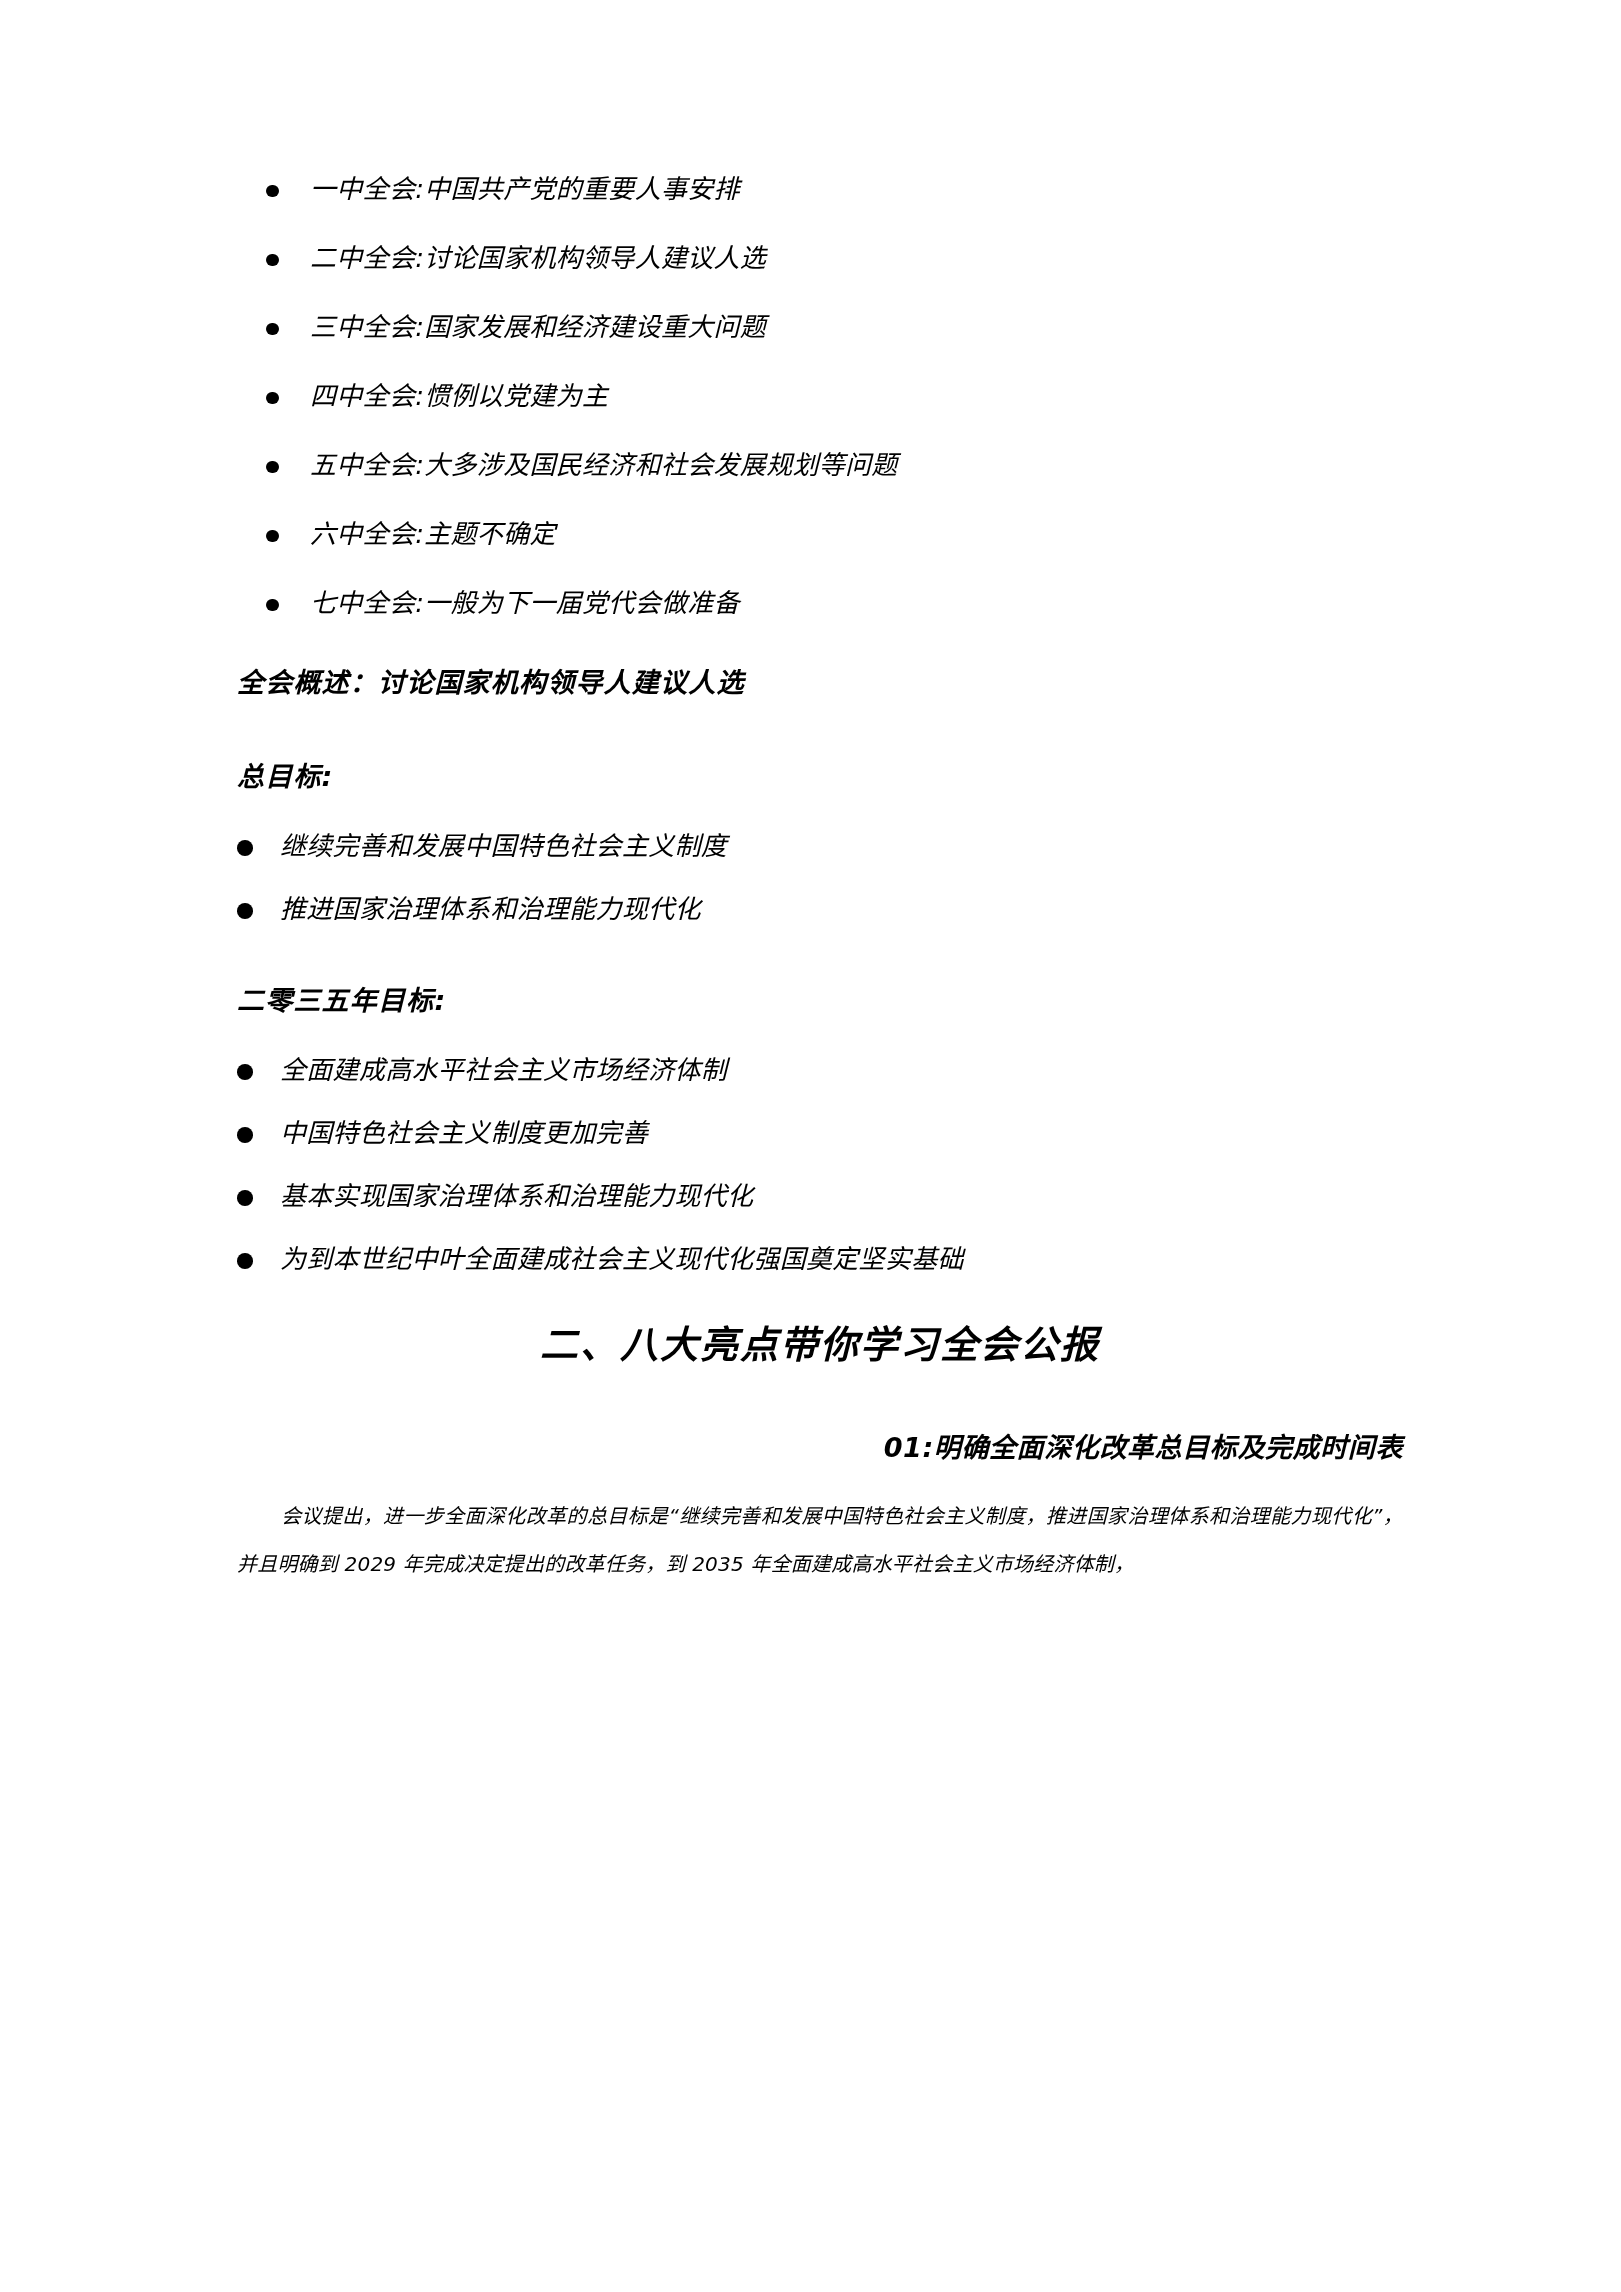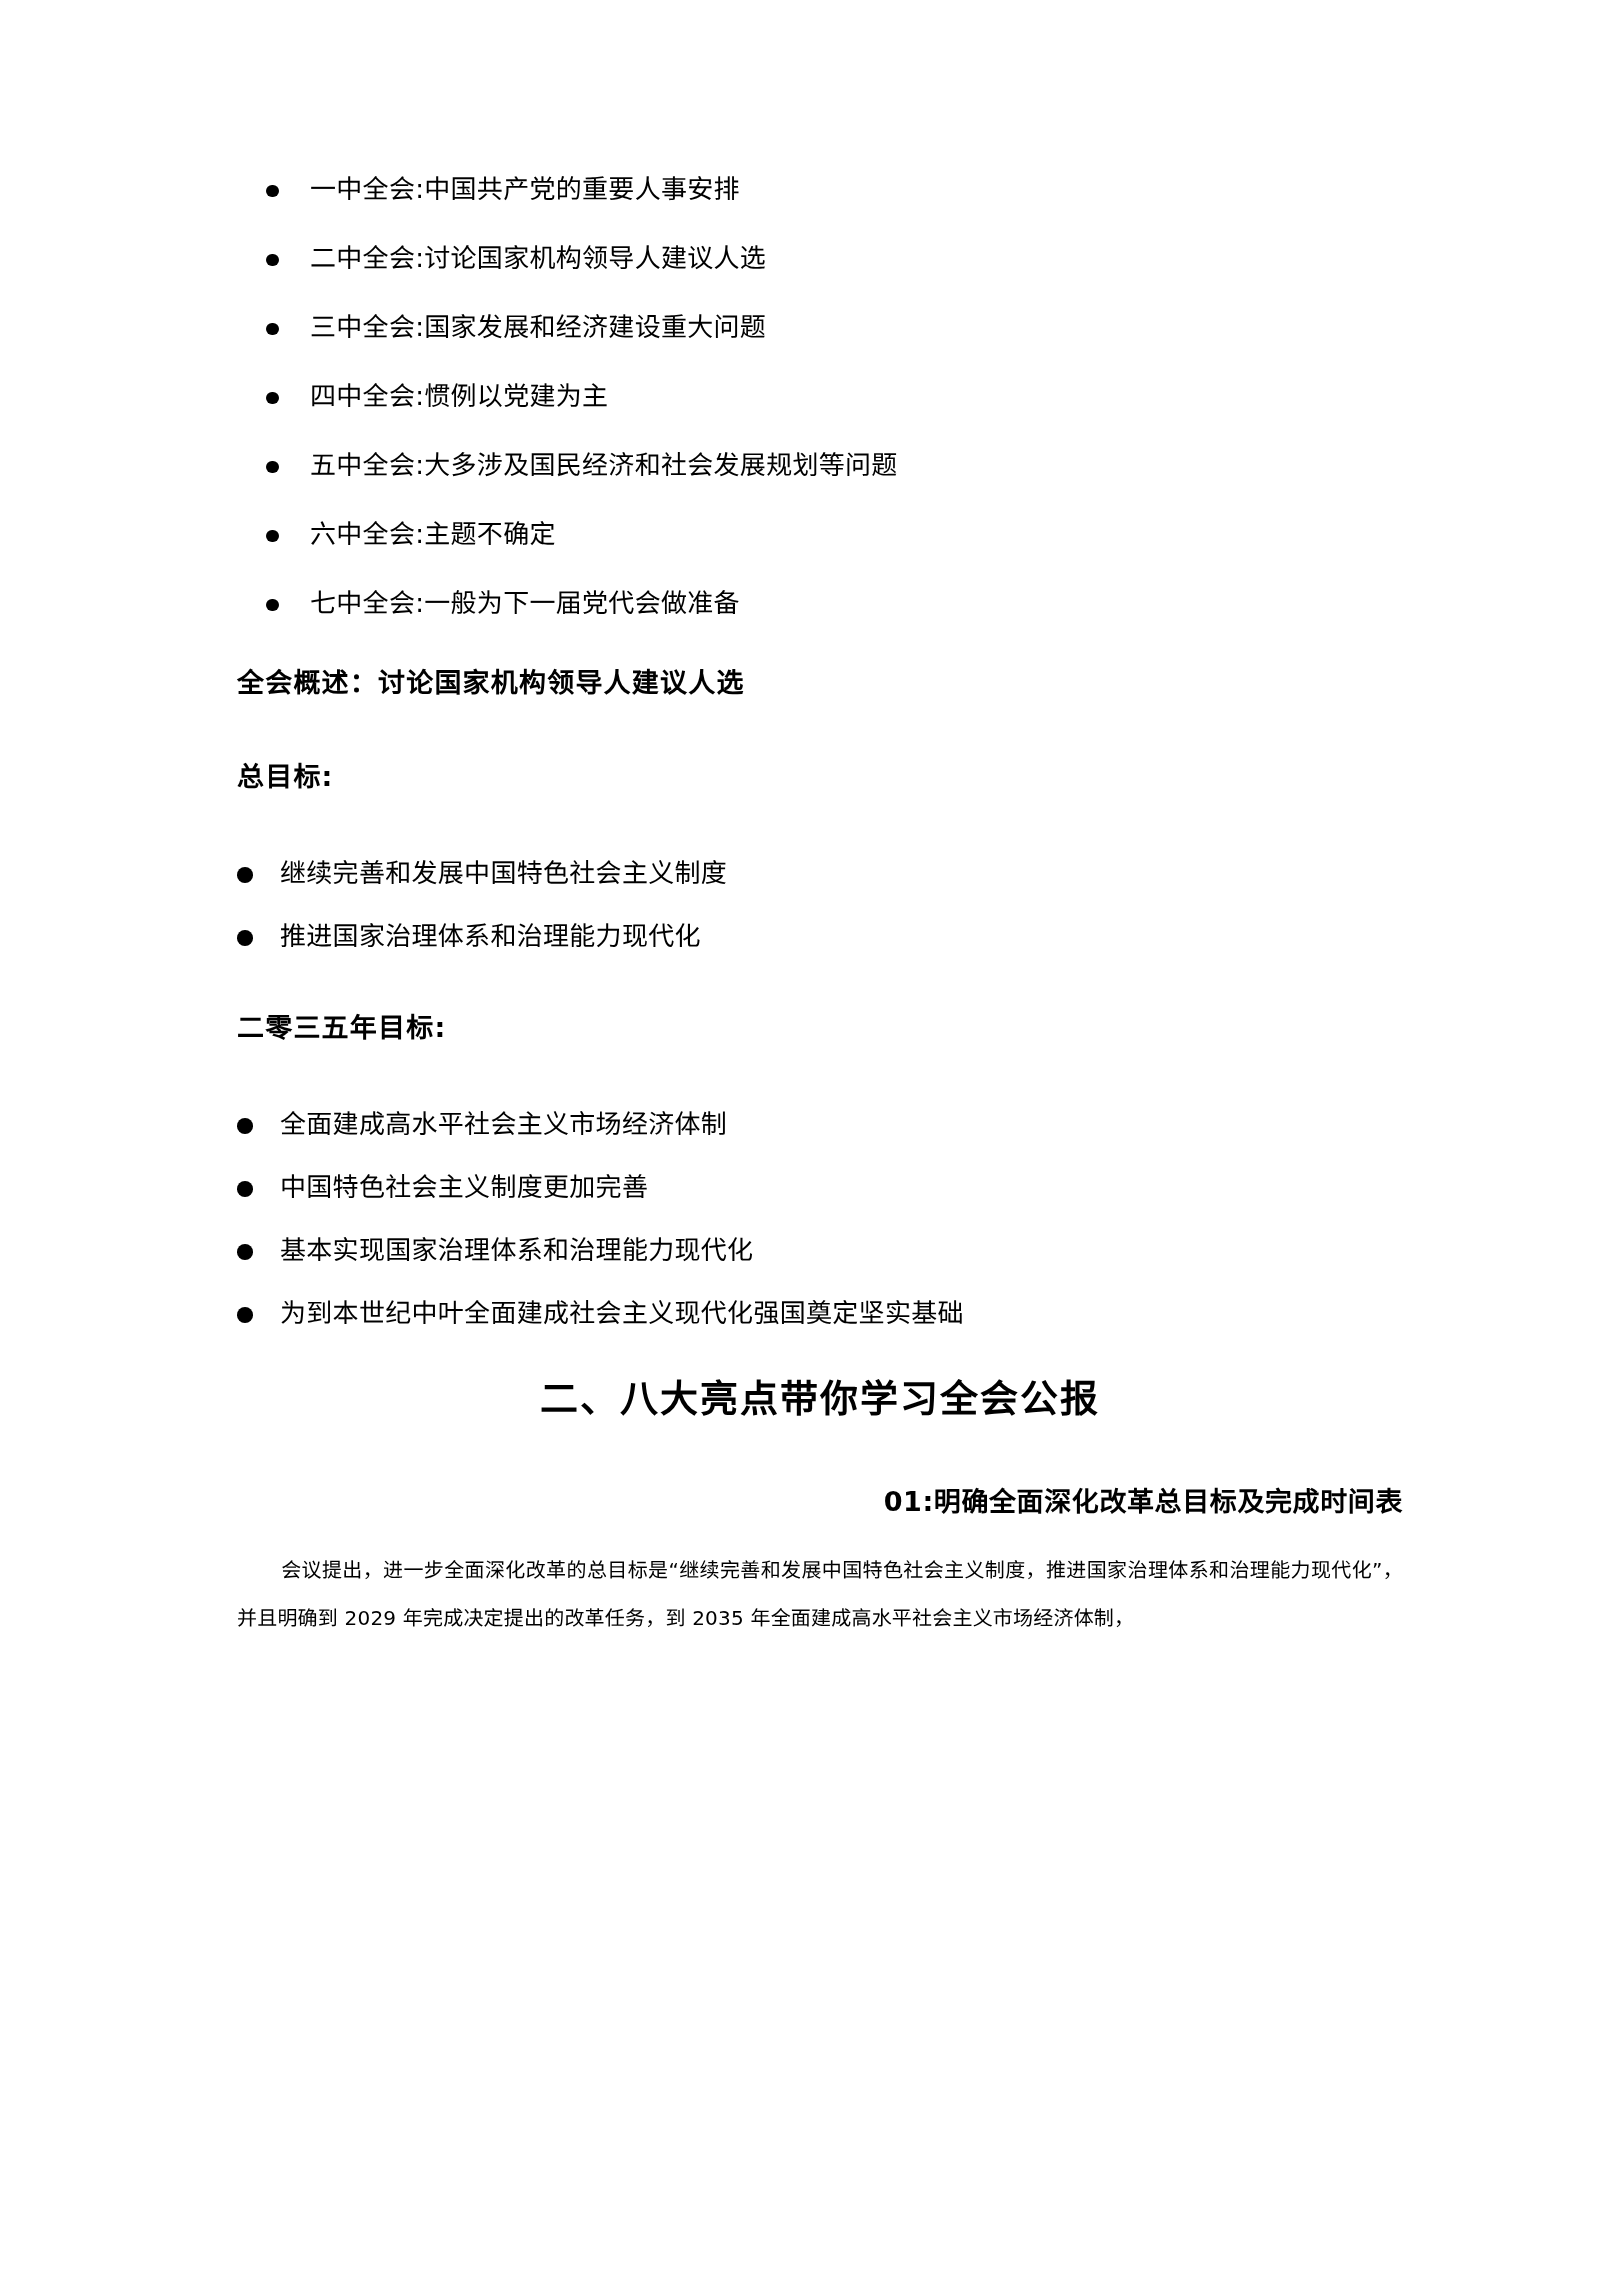--- a/index.html
+++ b/index.html
@@ -13,20 +13,21 @@
   }
   .page {
     position: relative;
     width: 1609px;
     height: 2293px;
     margin: 0 auto;
     background: #ffffff;
     overflow: hidden;
     box-sizing: border-box;
     padding: 0;
+    font-style: italic;
   }
   .content {
     position: absolute;
     left: 231px;
     top: 176px;
     width: 1166px;
   }
 
   
   ul.plenum-list {
@@ -65,21 +66,21 @@
   .sp-overview { margin-top: 53px; }
   .sp-goal     { margin-top: 67px; }
   .sp-2035     { margin-top: 65px; }
 
   
   ul.goal-list {
     list-style: none;
     margin: 0;
     padding: 0;
   }
-  ul.goal-list.first { margin-top: 70px; }
+  ul.goal-list.first { margin-top: 43px; }
   ul.goal-list > li {
     position: relative;
     padding-left: 43px;
     font-size: 26px;
     line-height: 1;
     margin-bottom: 37px;
     letter-spacing: 0.3px;
   }
   ul.goal-list > li .bullet {
     position: absolute;

